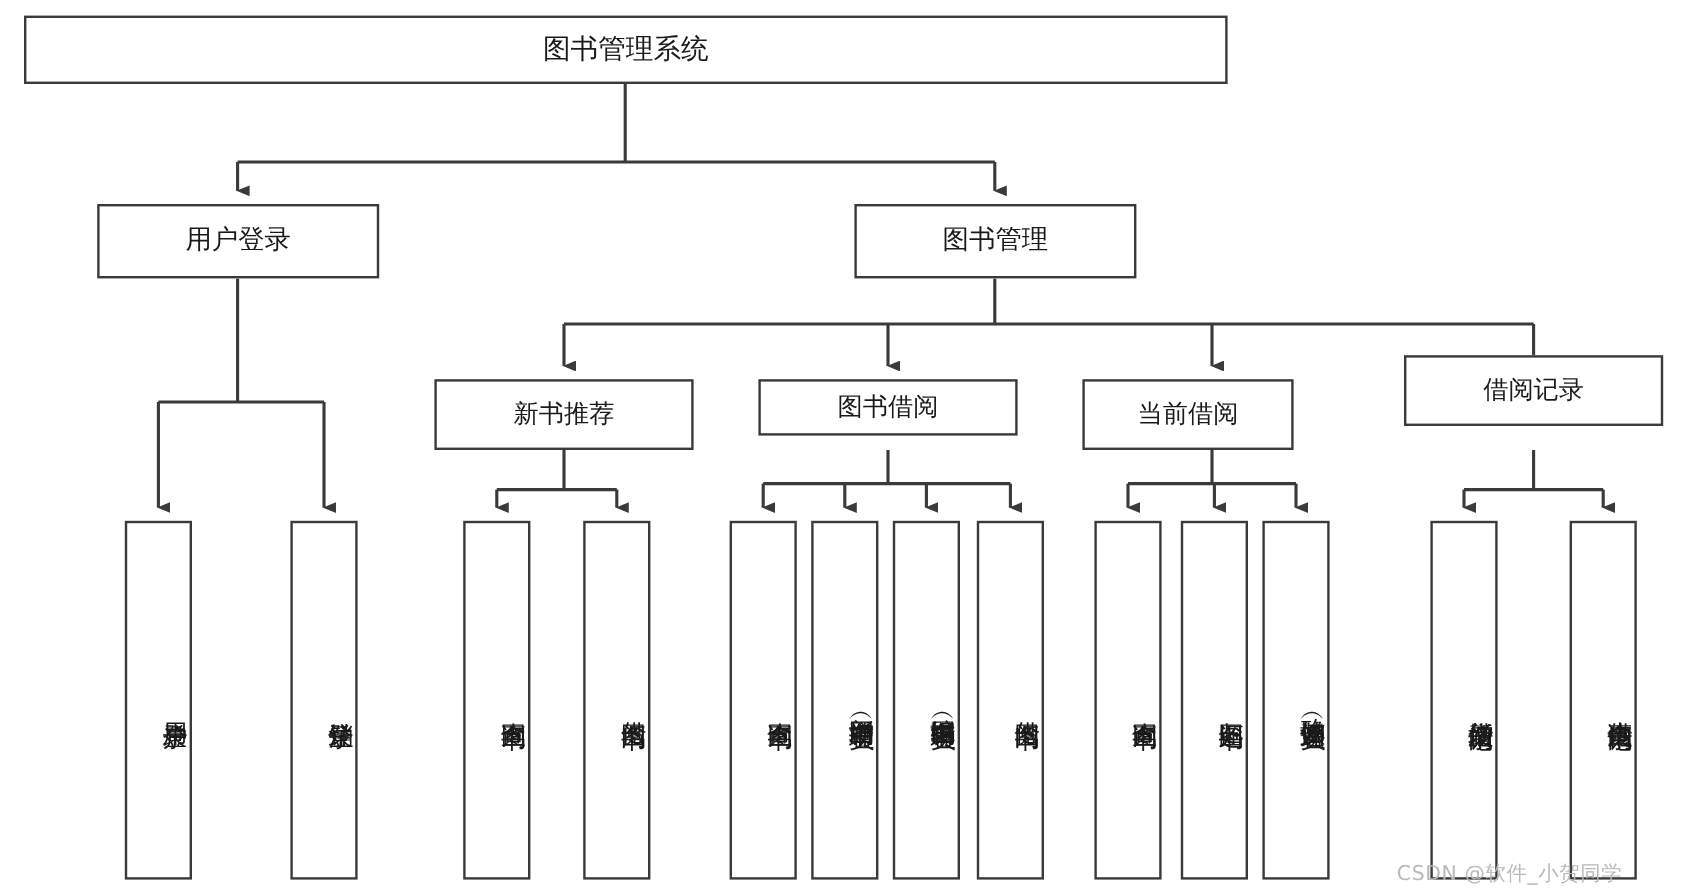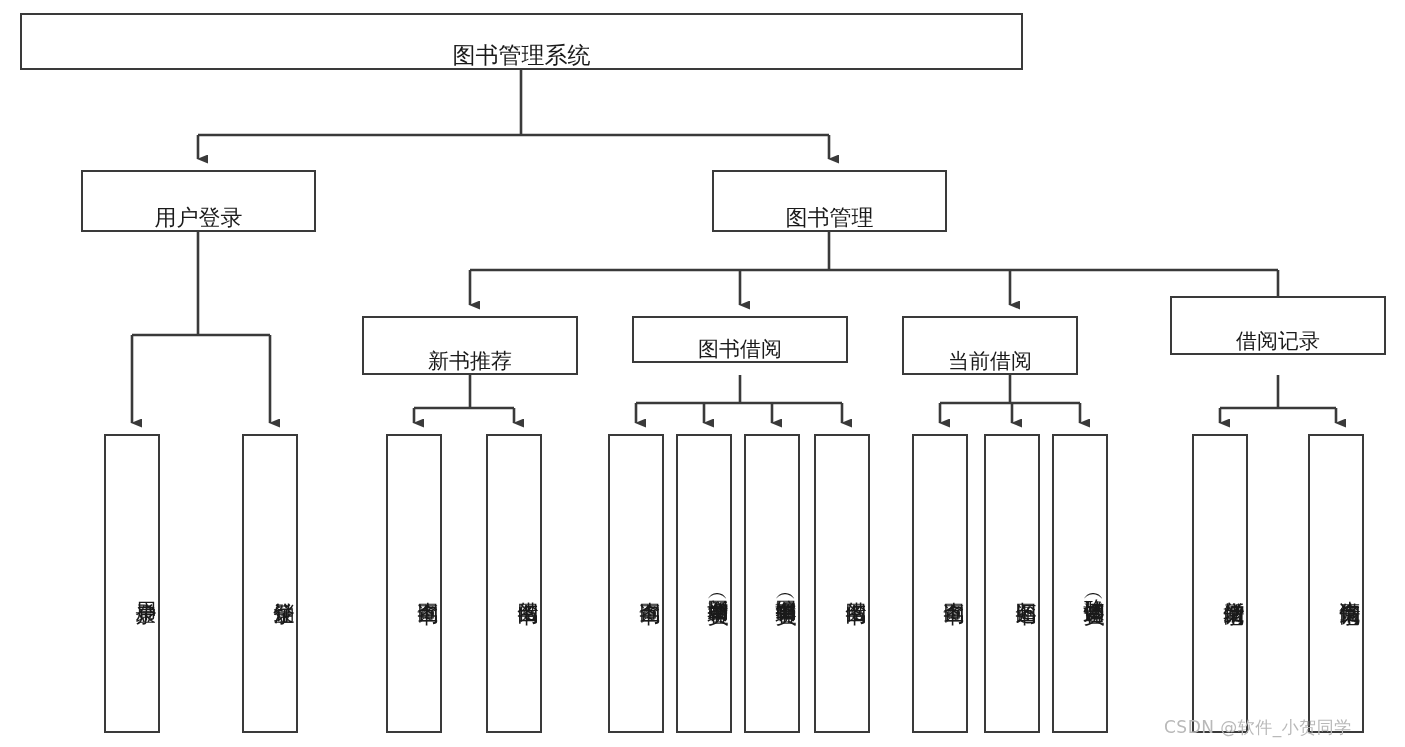--- a/index.html
+++ b/index.html
@@ -26,21 +26,21 @@
     height: 747px;
     pointer-events: none;
   }
   .node {
     position: absolute;
     box-sizing: border-box;
     border: 2px solid #3a3a3a;
     background: #ffffff;
     color: #1a1a1a;
     display: flex;
-    align-items: flex-end;
+    align-items: center;
     justify-content: center;
     text-align: center;
     line-height: 1.15;
   }
   .node.root {
     font-size: 23px;
   }
   .node.lvl2 {
     font-size: 22px;
   }

